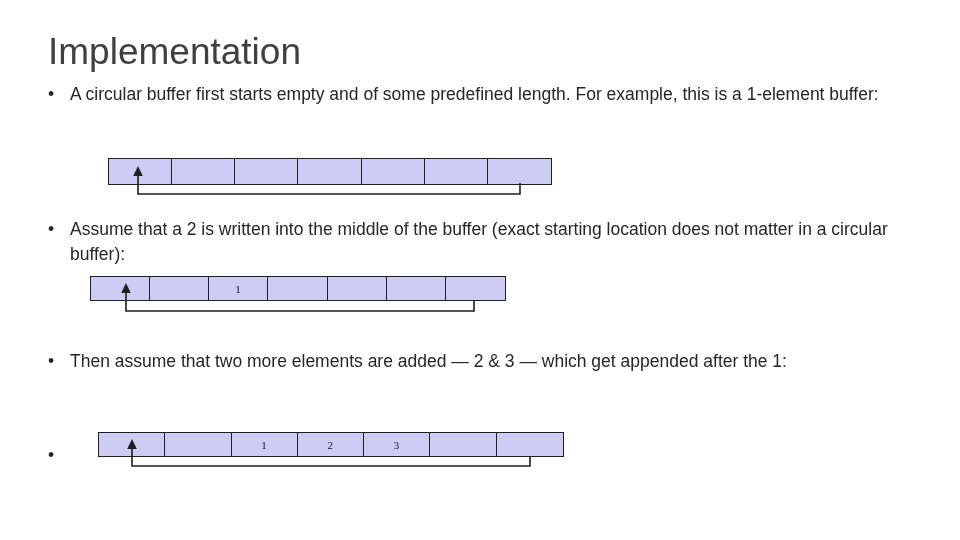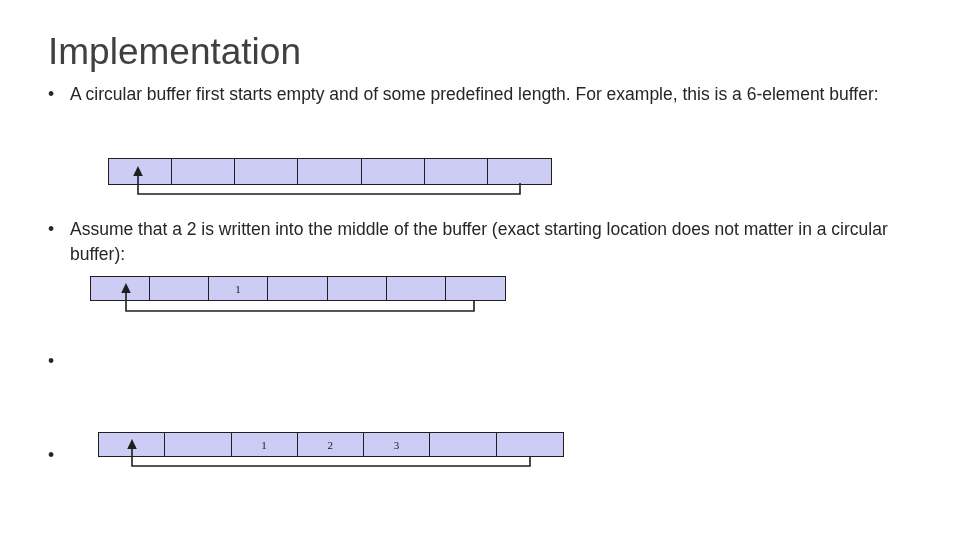--- a/index.html
+++ b/index.html
@@ -100,21 +100,21 @@
 </style>
 </head>
 <body>
 
 <div class="slide">
 
   <div class="slide-title">Implementation</div>
 
   <div class="bullet-block" id="bullet1">
     <span class="bullet-dot">•</span>
-    <span class="bullet-text">A circular buffer first starts empty and of some predefined length. For example, this is a 6-element buffer:</span>
+    <span class="bullet-text">A circular buffer first starts empty and of some predefined length. For example, this is a 1-element buffer:</span>
   </div>
 
   <div class="buffer" id="buffer1">
     <div class="cells">
       <div class="cell"></div>
       <div class="cell"></div>
       <div class="cell"></div>
       <div class="cell"></div>
       <div class="cell"></div>
       <div class="cell"></div>
@@ -142,20 +142,21 @@
       <div class="cell"></div>
     </div>
     <svg class="loop" width="440" height="50" viewBox="0 0 440 50">
       <path d="M 36 14 L 36 35 L 384 35 L 384 25" fill="none" stroke="#1f1f1f" stroke-width="1.6"></path>
       <polygon points="36,7 31.2,17 40.8,17" fill="#1f1f1f"></polygon>
     </svg>
   </div>
 
   <div class="bullet-block" id="bullet3">
     <span class="bullet-dot">•</span>
+    <span class="bullet-text">Then assume that two more elements are added — 2 &amp; 3 — which get appended after the 1:</span>
   </div>
 
   <div class="bullet-block" id="bullet4">
     <span class="bullet-dot">•</span>
     <span class="bullet-text"></span>
   </div>
 
   <div class="buffer" id="buffer3">
     <div class="cells">
       <div class="cell"></div>

